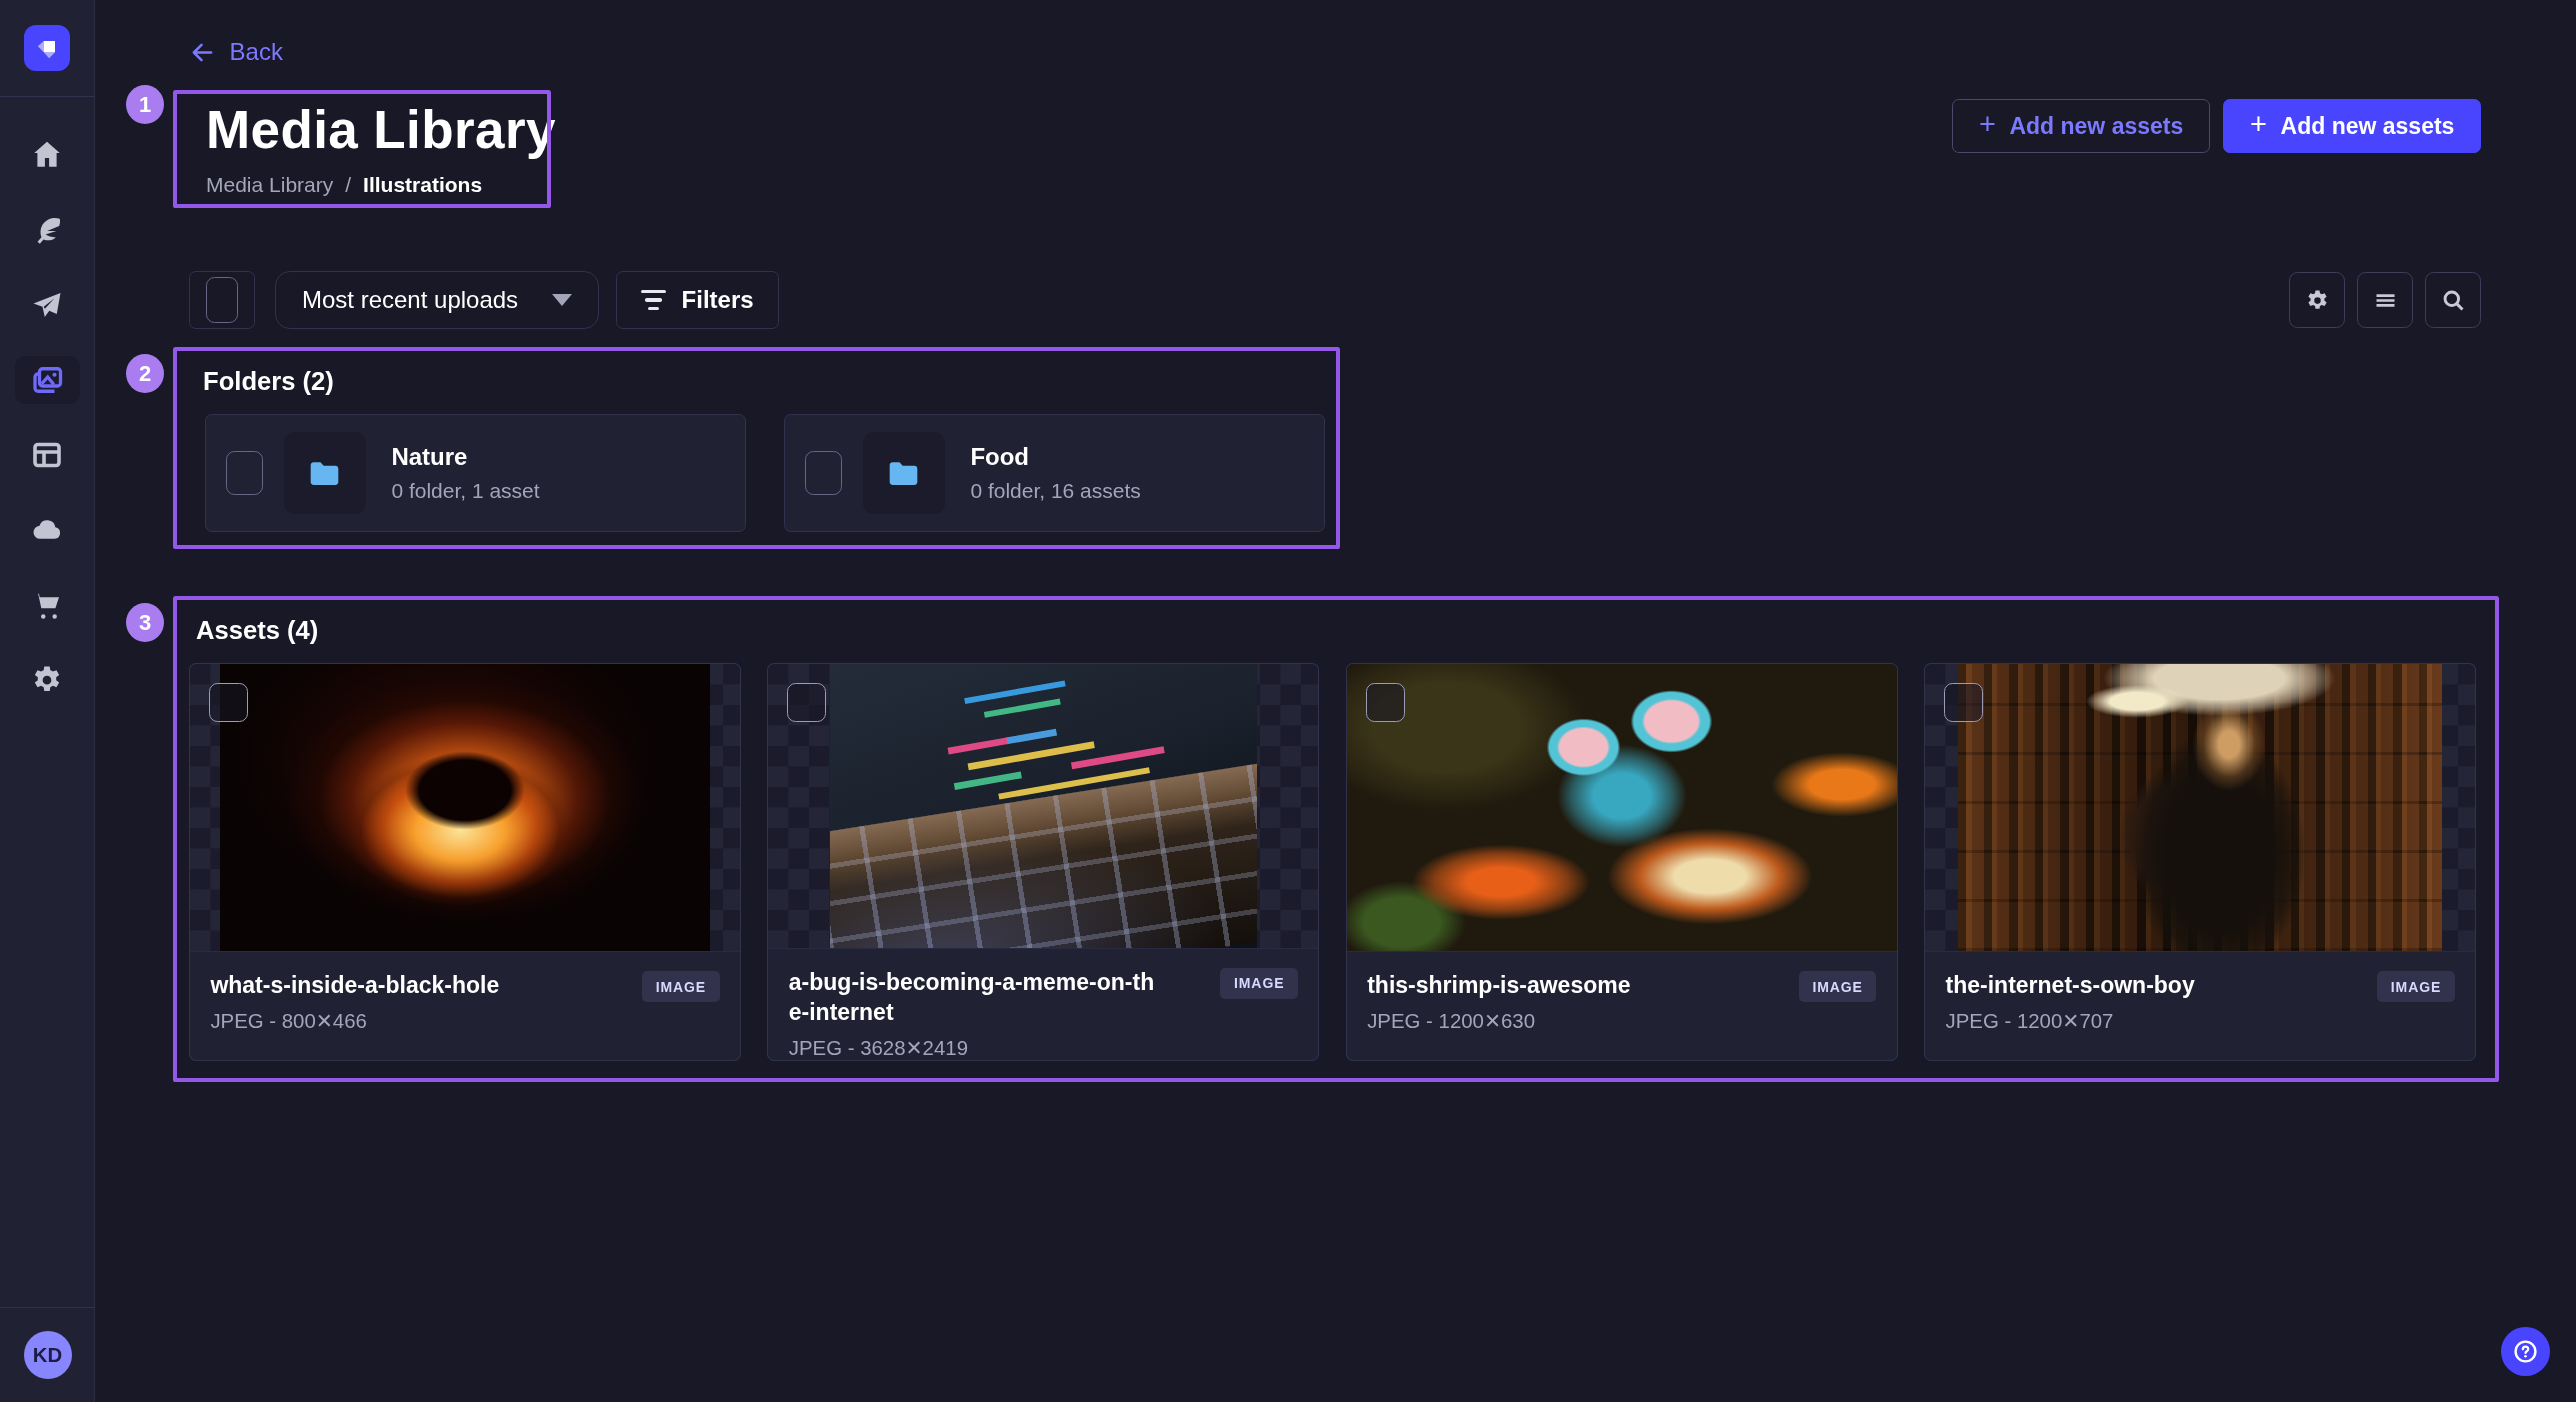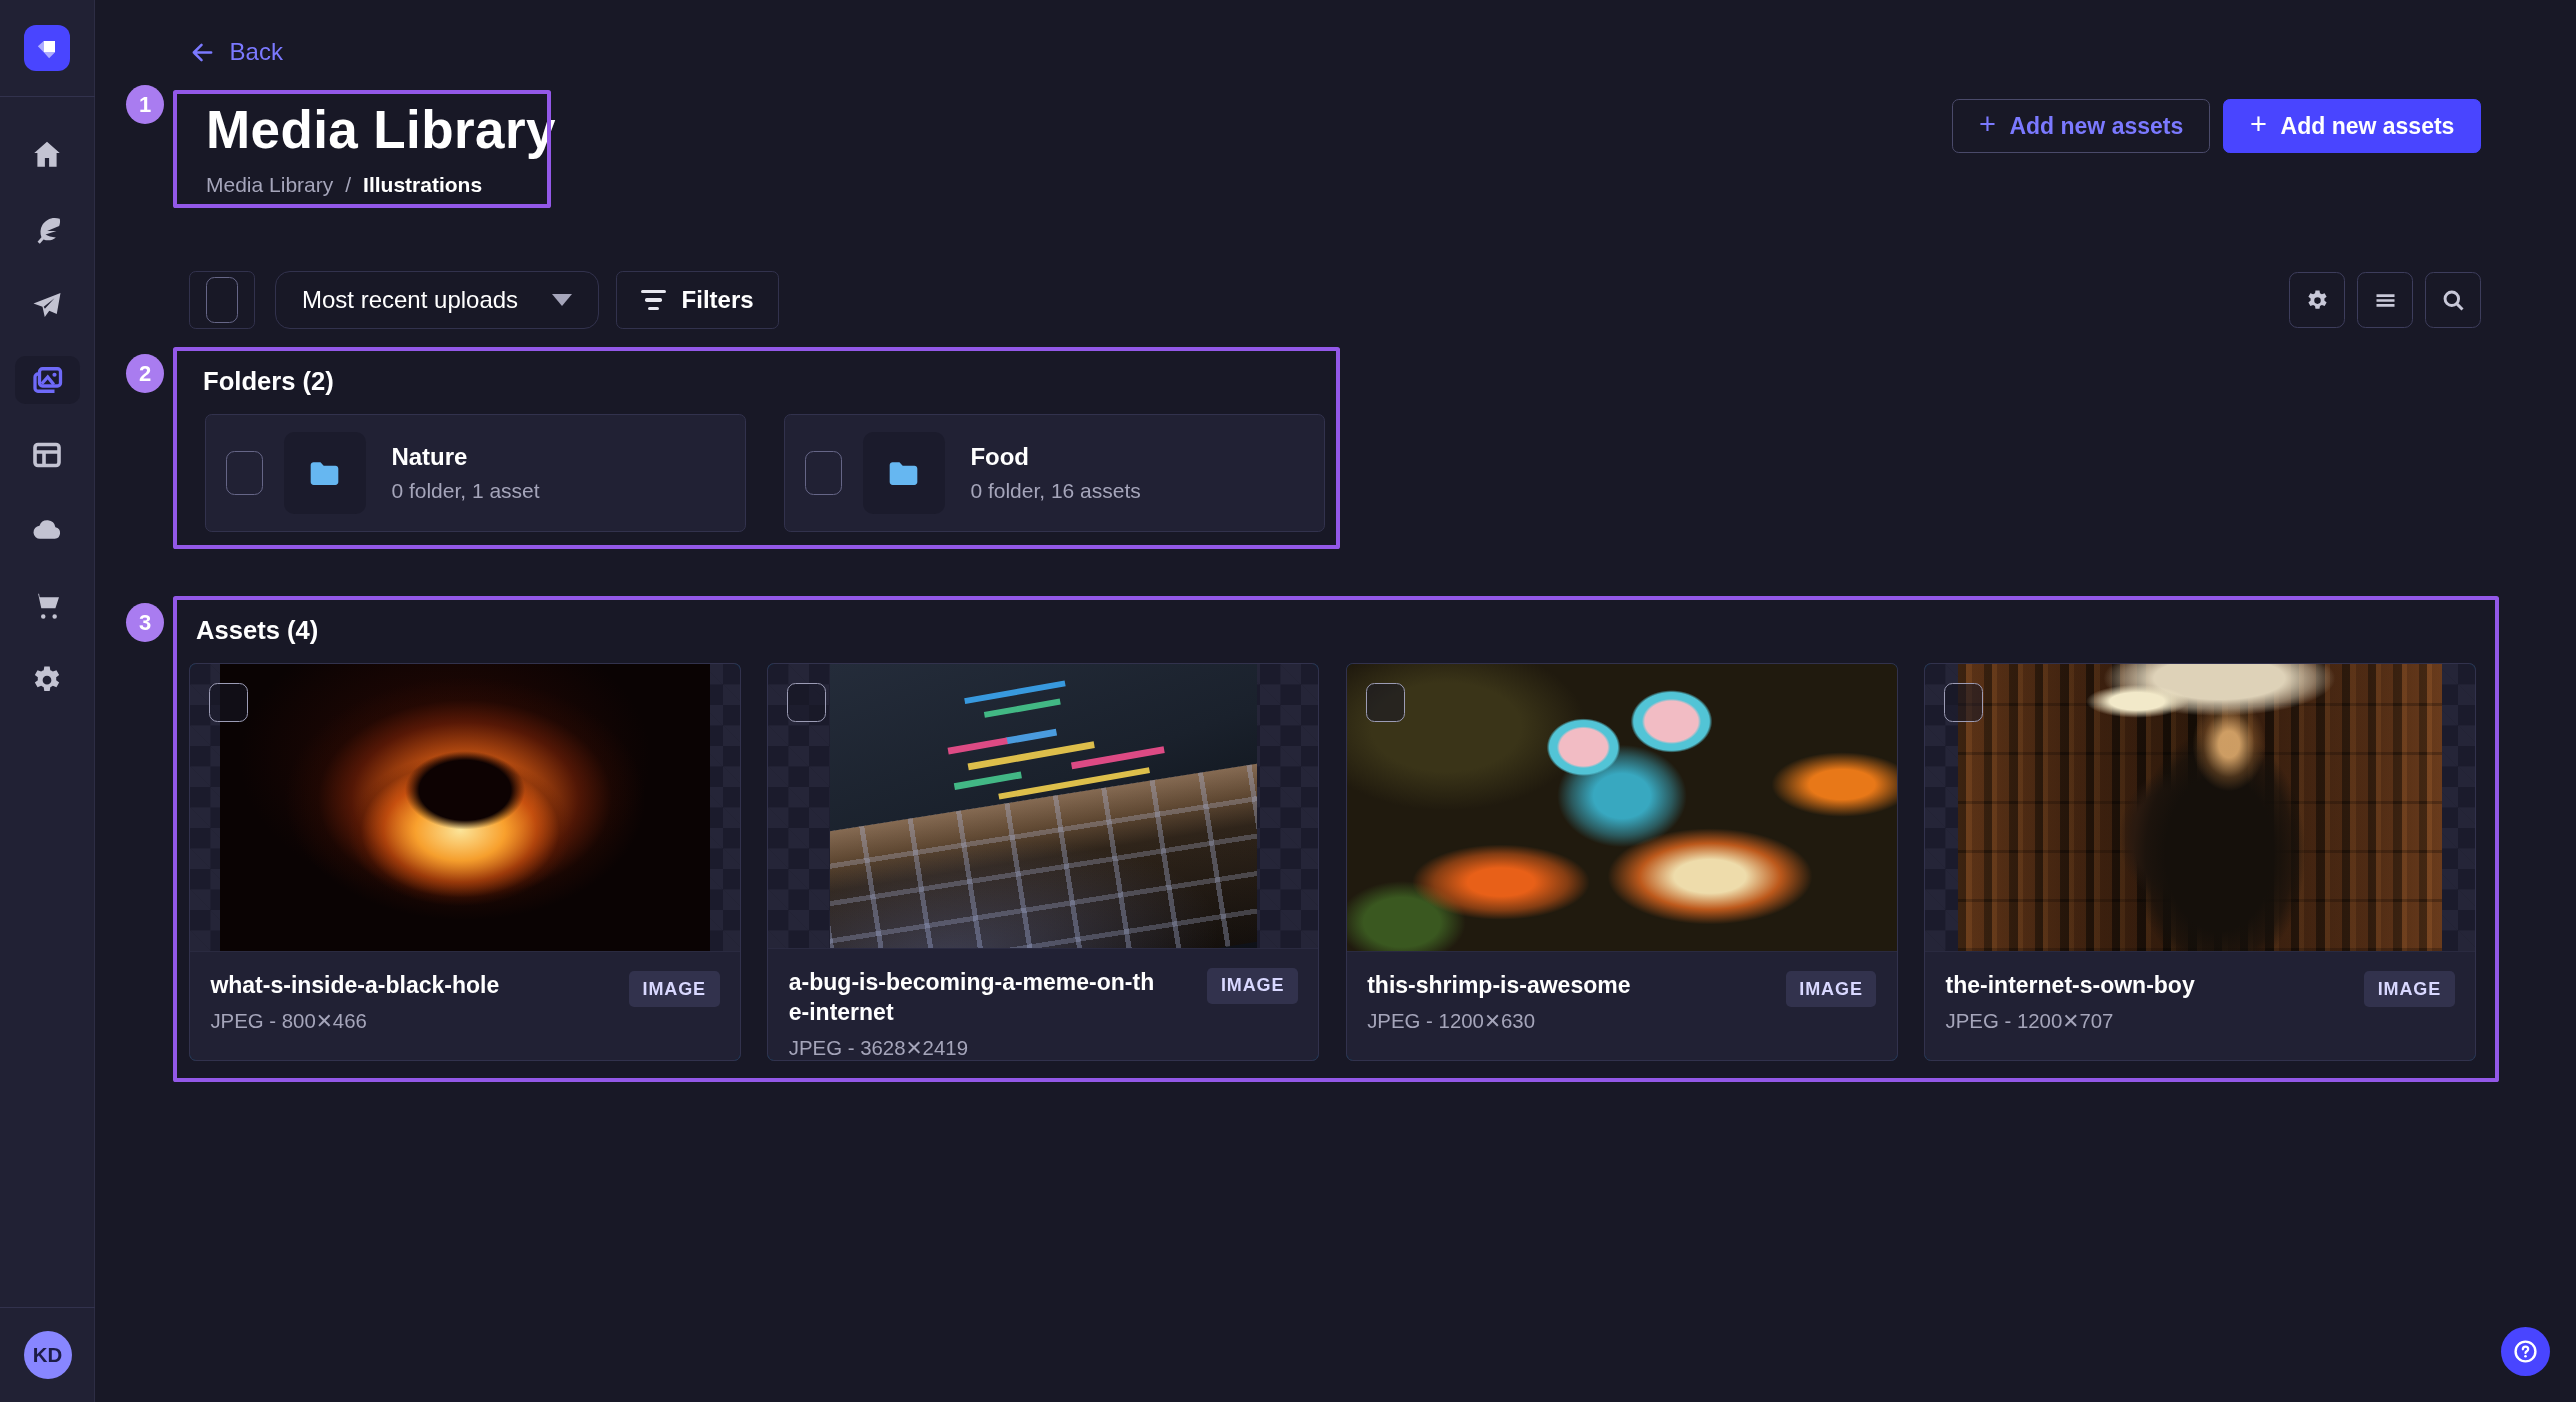--- a/index.html
+++ b/index.html
@@ -97,21 +97,21 @@
              linear-gradient(45deg,#252538 25%,transparent 25%,transparent 75%,#252538 75%),
              linear-gradient(45deg,#252538 25%,transparent 25%,transparent 75%,#252538 75%);
            background-size:41px 41px; background-position:0 0,20.4px 20.4px;
            display:flex; justify-content:center; }
   .img { height:100%; position:relative; overflow:hidden; }
   .thumb-check { position:absolute; left:19px; top:19px; width:39px; height:39px; border:1.7px solid #9c9cb5;
                  border-radius:8.5px; background:rgba(24,24,38,.55); z-index:3; }
   .asset-footer { position:relative; flex:1; padding:19px 20.4px 0 20.4px; background:#212134; border-top:0.9px solid #2a2a40; }
   .asset-name { color:#fff; font-size:23px; font-weight:700; line-height:1.3; max-width:366px; word-break:break-all; }
   .asset-meta { color:#a5a5ba; font-size:20.4px; margin-top:8.5px; }
-  .asset-badge { position:absolute; right:20.4px; top:19px; background:#32324d; color:#d9d8ff; font-size:18px;
+  .asset-badge { position:absolute; right:20.4px; top:19px; background:#32324d; color:#d9d8ff; font-size:14px;
                  font-weight:700; letter-spacing:0.9px; border-radius:5.1px; padding:7.7px 13.6px; }
 
   
   .img-blackhole { width:89%; background:
     radial-gradient(ellipse 17% 19% at 50% 44%, #0d0202 0 55%, rgba(13,2,2,0) 72%),
     radial-gradient(ellipse 26% 30% at 49% 58%, rgba(255,236,160,.95), rgba(255,168,48,.92) 35%, rgba(214,84,14,.6) 60%, rgba(90,25,2,.3) 78%, rgba(0,0,0,0) 88%),
     radial-gradient(ellipse 40% 46% at 50% 47%, rgba(226,96,20,.75) 0 35%, rgba(140,40,8,.5) 58%, rgba(50,12,2,.35) 75%, rgba(0,0,0,0) 92%),
     radial-gradient(ellipse 60% 70% at 46% 33%, rgba(90,18,5,.4), rgba(0,0,0,0) 70%),
     #0a0303; }
 

